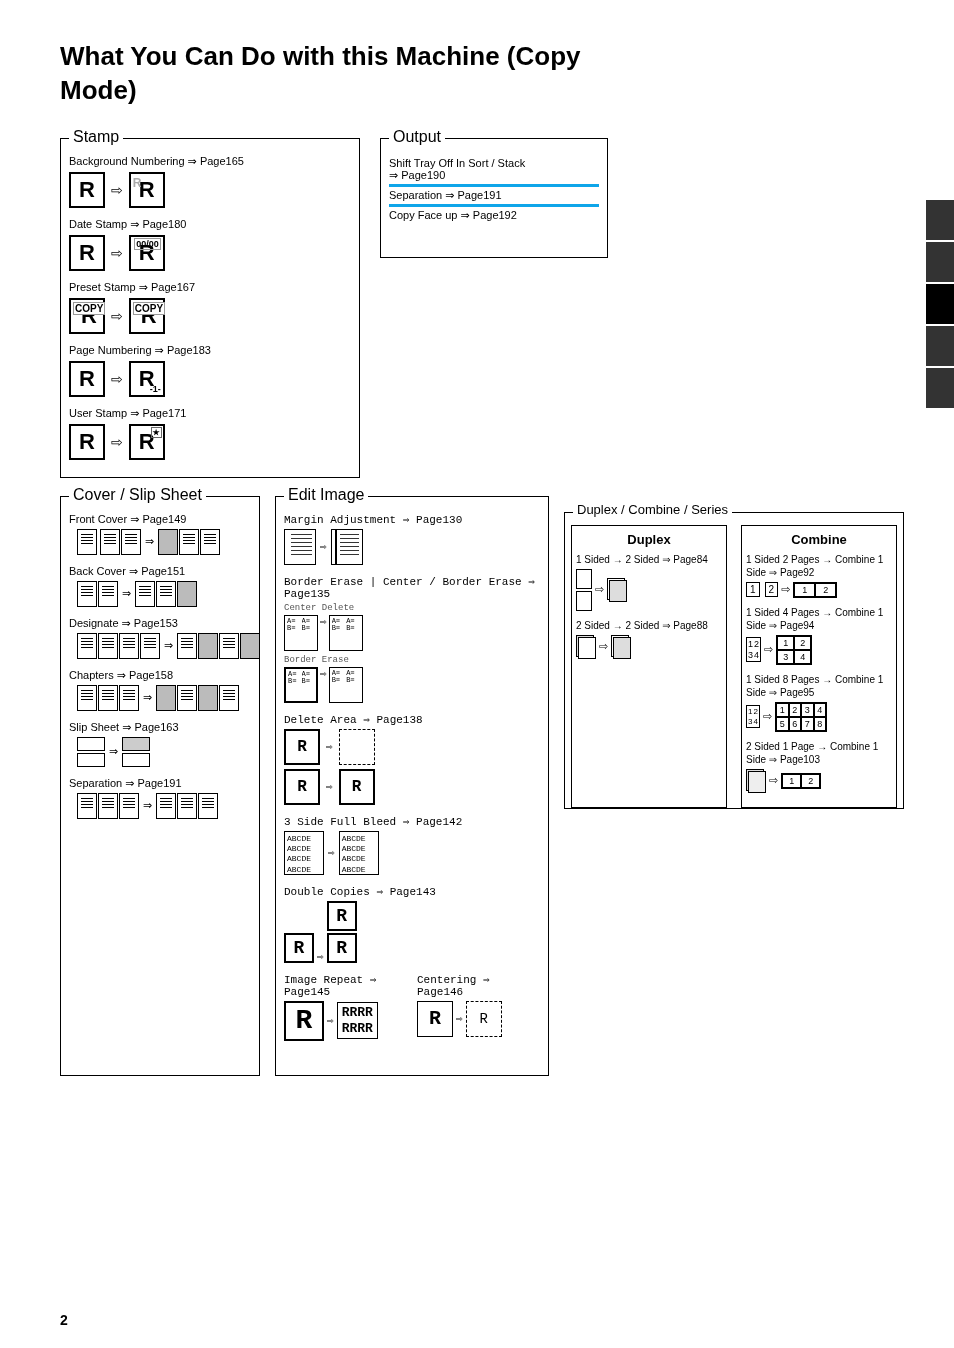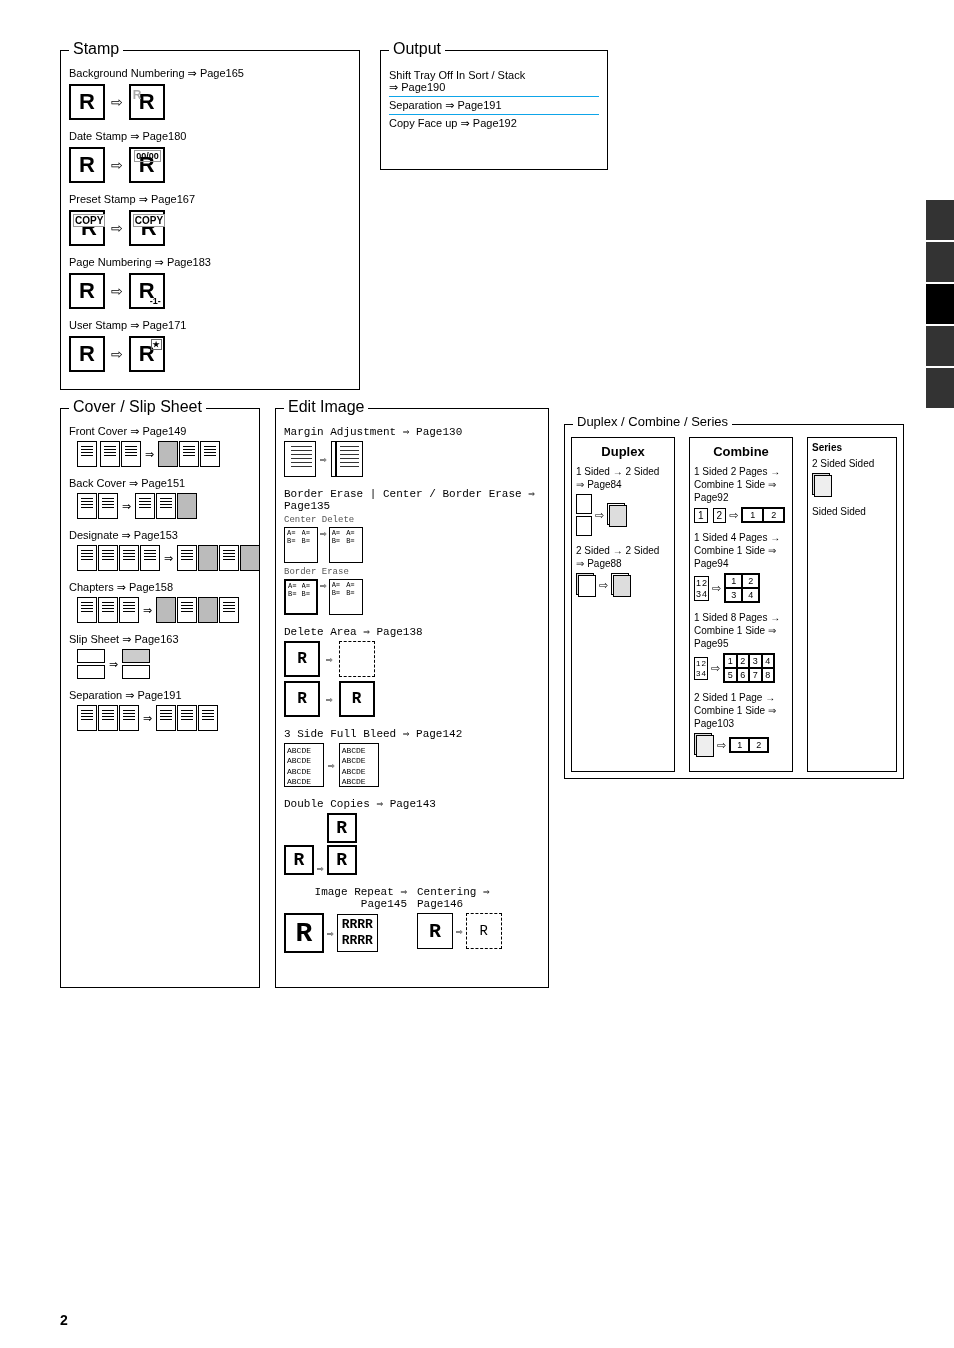--- a/index.html
+++ b/index.html
@@ -133,21 +133,21 @@
     
     .output-section {
       width: 228px;
       min-height: 120px;
       padding-top: 16px;
     }
 
     .output-item {
       font-size: 11px;
       padding: 2px 0;
-      border-bottom: 1px solid #0ea5e9;
+      border-bottom: 3px solid #0ea5e9;
     }
     .output-item:last-child { border-bottom: none; }
 
     
     .bottom-row {
       display: flex;
       gap: 15px;
       align-items: flex-start;
       margin-top: 8px;
     }
@@ -218,21 +218,21 @@
     .duplex-combine-section {
       flex: 1;
       min-height: 580px;
       padding-top: 16px;
       min-width: 340px;
     }
 
     .duplex-combine-inner {
       border: 1.5px solid #000;
       position: relative;
-      padding: 12px 6px 6px 6px;
+      padding: 12px 6px 0 6px;
     }
 
     .duplex-combine-label {
       position: absolute;
       top: -11px;
       left: 8px;
       background: #fff;
       padding: 0 4px;
       font-size: 13px;
       font-weight: normal;
@@ -442,20 +442,21 @@
       width: 90px;
       border: 1.5px solid #000;
       padding: 4px;
     }
   </style>
 </head>
 <body>
 
 <div class="page-container">
 
+  <h1 class="page-title">What You Can Do with this Machine (Copy Mode)</h1>
 
   <div class="right-tabs">
     <div class="right-tab"></div>
     <div class="right-tab"></div>
     <div class="right-tab active"></div>
     <div class="right-tab"></div>
     <div class="right-tab"></div>
   </div>
 
   <div class="main-content">
@@ -723,21 +724,21 @@
             <span class="mini-arrow">⇨</span>
             <div style="display:flex;flex-direction:column;align-items:center;gap:2px;">
               <div class="letter-box small">R</div>
               <div class="letter-box small">R</div>
             </div>
           </div>
         </div>
 
         <div style="display:flex;gap:10px;align-items:flex-start;">
 
-          <div class="edit-item" style="flex:1;text-align:right;">
+          <div class="edit-item" style="flex:1;">
             <div class="edit-item-label">Image Repeat ⇒ Page145</div>
             <div class="repeat-r-row">
               <div class="big-r">R</div>
               <span class="mini-arrow">⇨</span>
               <div class="rrrr">RRRR<br>RRRR</div>
             </div>
           </div>
 
           <div class="edit-item" style="flex:1;">
             <div class="edit-item-label">Centering ⇒ Page146</div>
@@ -860,38 +861,20 @@
                   <span class="mini-arrow">⇨</span>
                   <div class="num-grid" style="width:40px;">
                     <div class="num-cell">1</div>
                     <div class="num-cell">2</div>
                   </div>
                 </div>
               </div>
 
             </div>
 
-            <div class="series-col">
-              <div style="font-size:10px;font-weight:bold;margin-bottom:4px;">Series</div>
-
-              <div class="duplex-item">
-                <div class="duplex-item-label">2 Sided Sided</div>
-                <div class="page-diagram">
-                  <div style="position:relative;width:20px;height:24px;">
-                    <div class="mini-page filled" style="position:absolute;top:0;left:0;width:18px;height:22px;"></div>
-                    <div class="mini-page" style="position:absolute;top:2px;left:2px;width:18px;height:22px;background:#eee;"></div>
-                  </div>
-                </div>
-              </div>
-
-              <div class="duplex-item">
-                <div class="duplex-item-label">Sided Sided</div>
-              </div>
-
-            </div>
 
           </div>
         </div>
       </div>
 
     </div>
 
   </div>
 
   <div class="page-number">2</div>

